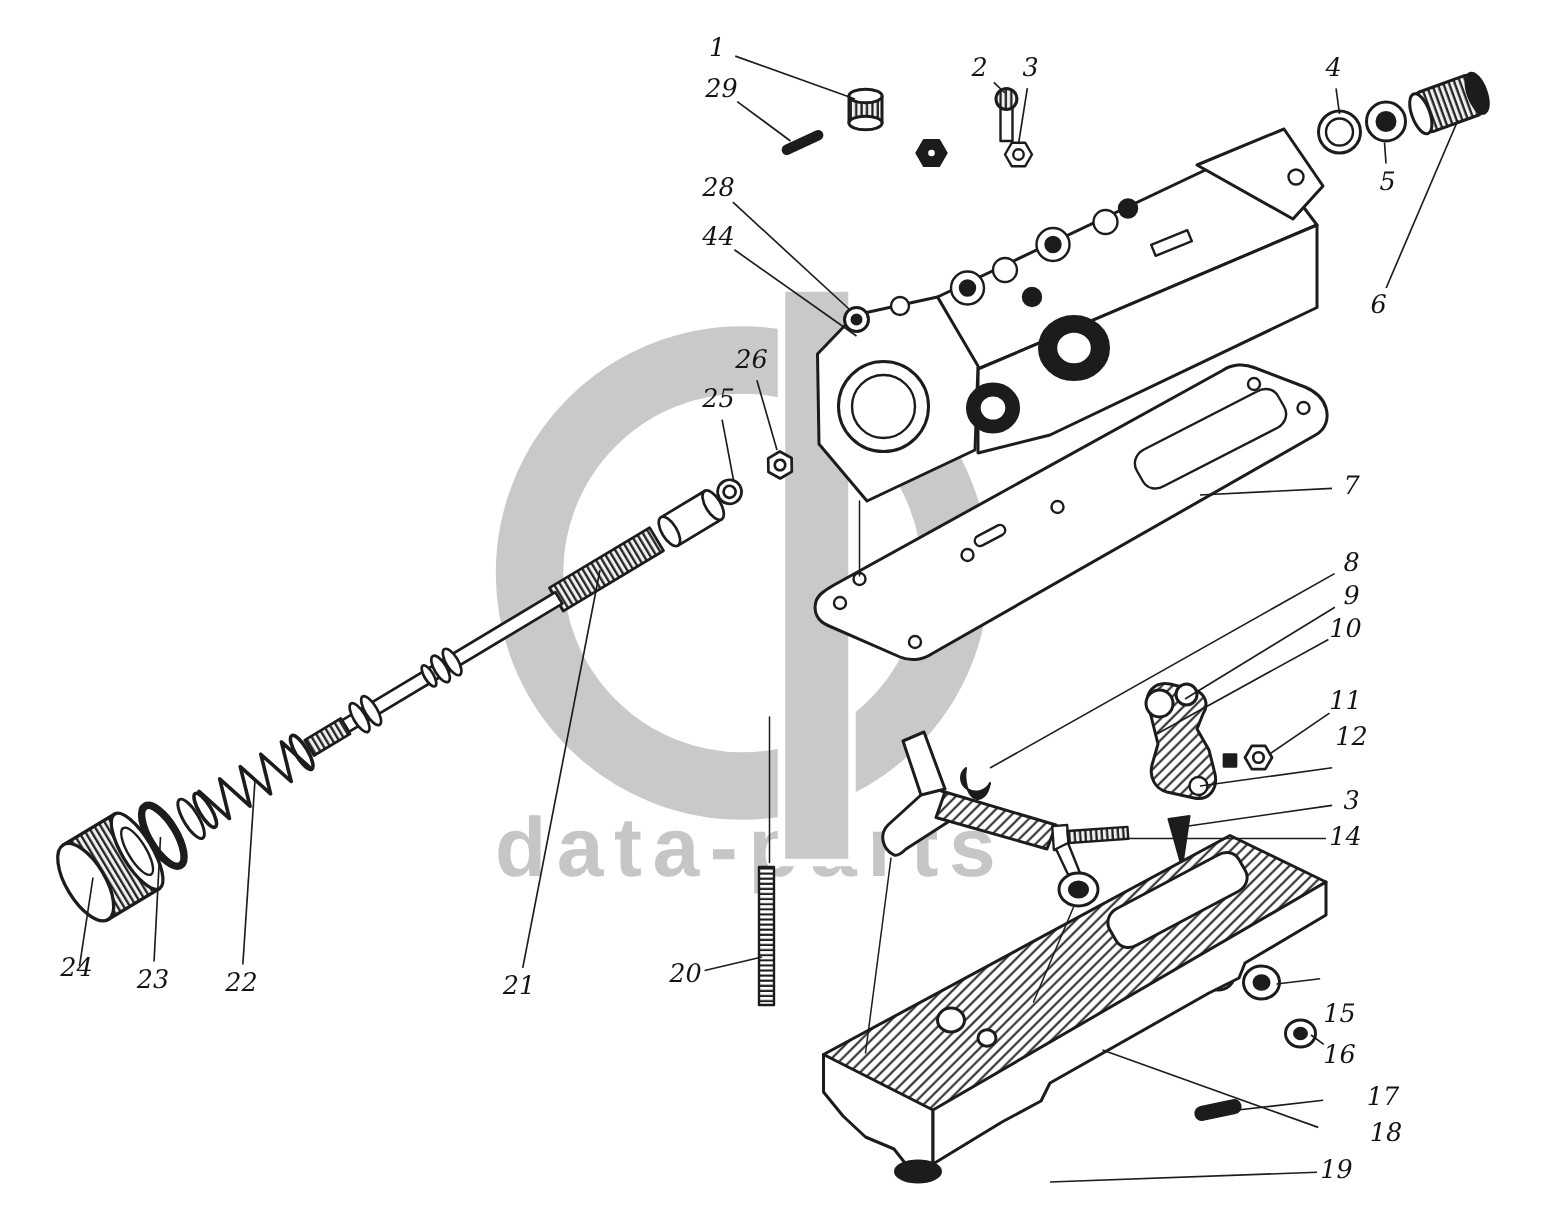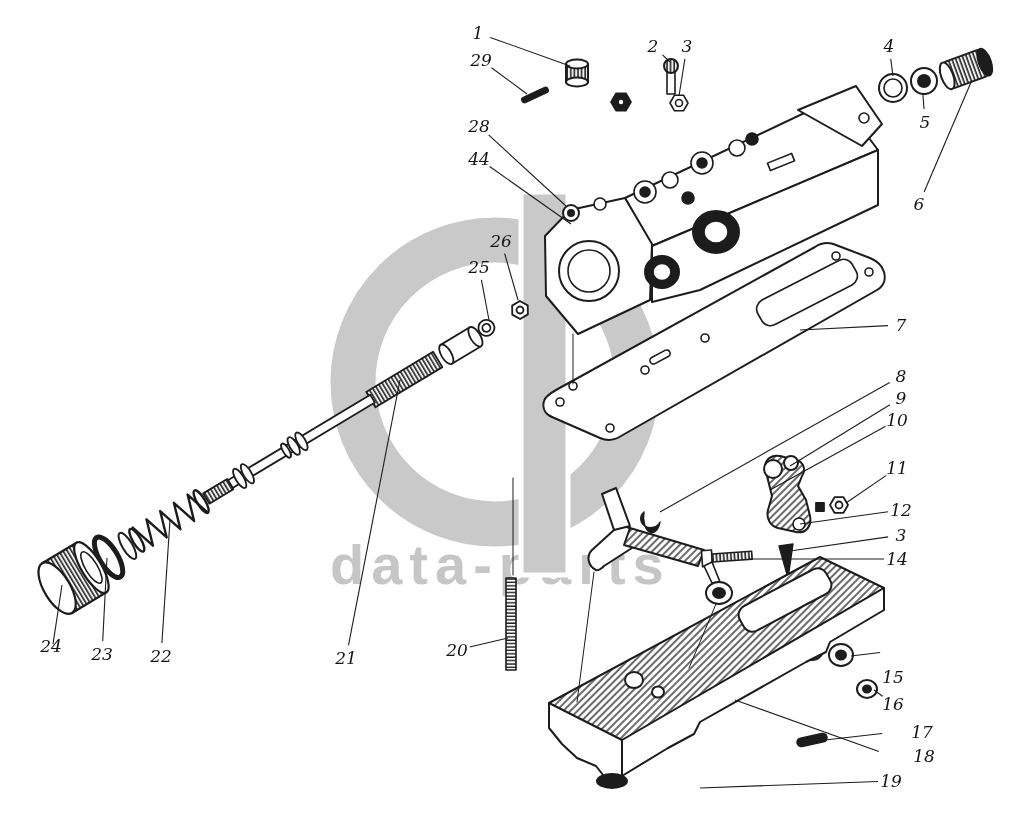--- a/index.html
+++ b/index.html
@@ -262,21 +262,21 @@
       <span class="callout" style="left: 919px; top: 204px;">6</span>
       <span class="callout" style="left: 479px; top: 126px;">28</span>
       <span class="callout" style="left: 479px; top: 159px;">44</span>
       <span class="callout" style="left: 501px; top: 241px;">26</span>
       <span class="callout" style="left: 479px; top: 267px;">25</span>
       <span class="callout" style="left: 901px; top: 325px;">7</span>
       <span class="callout" style="left: 901px; top: 376px;">8</span>
       <span class="callout" style="left: 901px; top: 398px;">9</span>
       <span class="callout" style="left: 897px; top: 420px;">10</span>
       <span class="callout" style="left: 897px; top: 468px;">11</span>
-      <span class="callout" style="left: 901px; top: 510px; font-style: italic;">12</span>
+      <span class="callout" style="left: 901px; top: 492px; font-style: italic;">12</span>
       <span class="callout" style="left: 901px; top: 535px;">3</span>
       <span class="callout" style="left: 897px; top: 559px;">14</span>
       <span class="callout" style="left: 893px; top: 651px; margin-top: 26px;">15</span>
       <span class="callout" style="left: 893px; top: 704px;">16</span>
       <span class="callout" style="left: 895px; top: 732px; margin-left: 27px;">17</span>
       <span class="callout" style="left: 891px; top: 756px; margin-left: 33px;">18</span>
       <span class="callout" style="left: 891px; top: 781px;">19</span>
       <span class="callout" style="left: 457px; top: 650px;">20</span>
       <span class="callout" style="left: 346px; top: 658px;">21</span>
       <span class="callout" style="left: 161px; top: 656px;">22</span>

